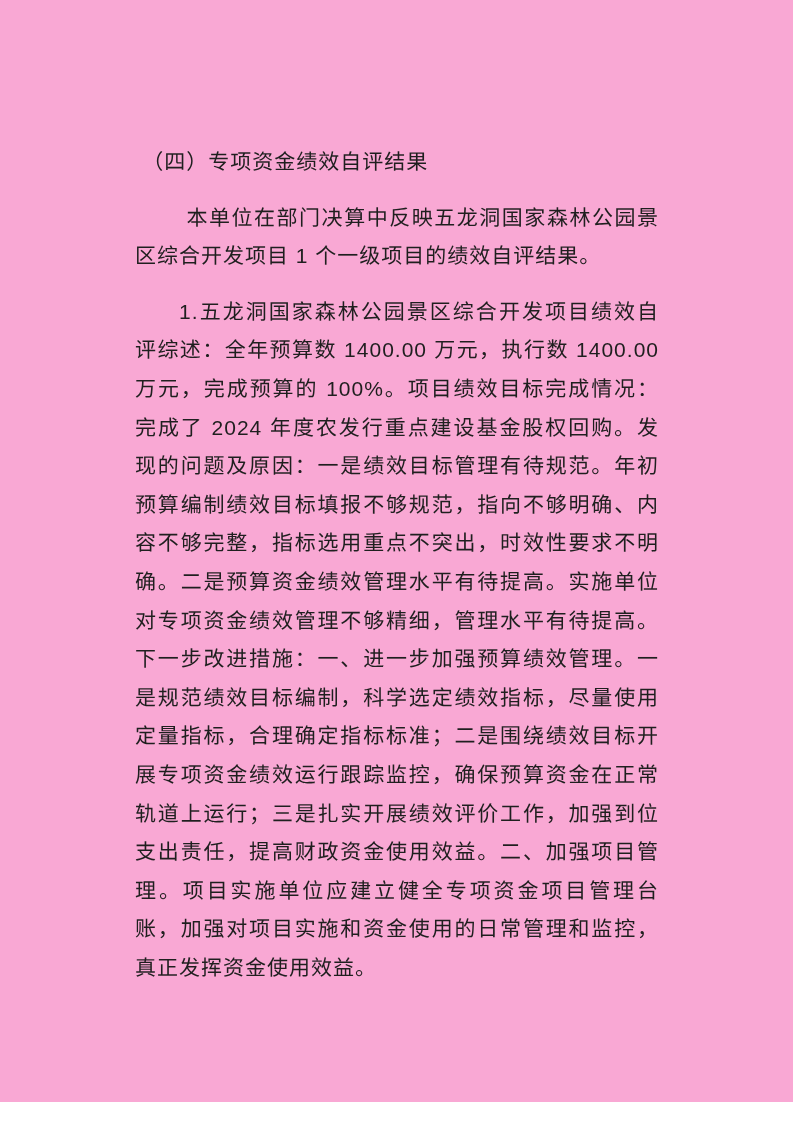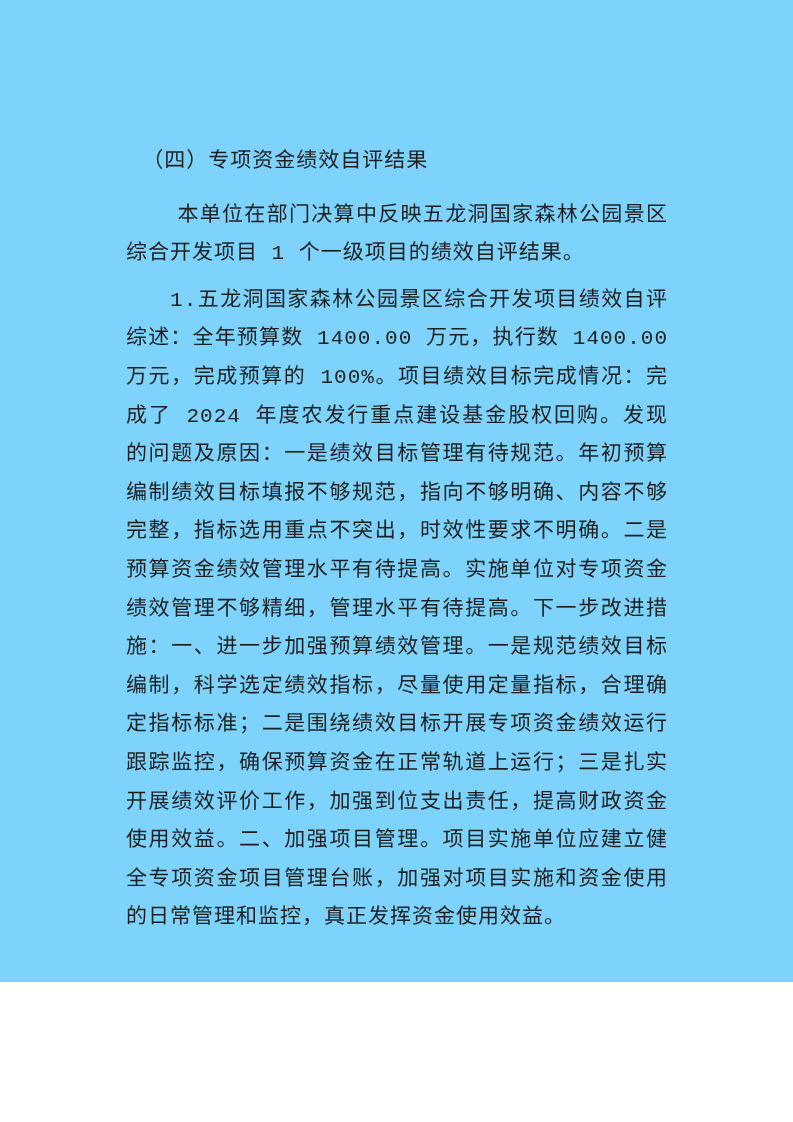--- a/index.html
+++ b/index.html
@@ -3,24 +3,24 @@
 <meta charset="utf-8">
 <style>
   html, body {
     margin: 0;
     padding: 0;
     background: #ffffff;
   }
   .page {
     position: relative;
     width: 793px;
-    height: 982px;
-    background: #7dd3fc;
+    height: 1102px;
+    background: #f9a8d4;
     overflow: hidden;
-    font-family: Liberation Mono, monospace;
+    font-family: Liberation Sans, sans-serif;
     color: #1f1f1f;
   }
   .content {
     position: absolute;
     top: 143px;
     left: 118px;
     width: 558px;
   }
   .doc-heading {
     font-size: 21px;
@@ -31,21 +31,21 @@
     margin: 0 0 15px 0;
     white-space: nowrap;
   }
   .doc-para {
     font-size: 21px;
     line-height: 38.6px;
     letter-spacing: 1px;
     text-align: justify;
     text-justify: inter-ideograph;
     text-indent: 2.1em;
-    margin: 8px;
+    margin: 17px;
   }
   .doc-para.first {
     text-indent: 2.45em;
   }
 </style>
 </head>
 <body>
 
 <div class="page">
   <div class="content">

